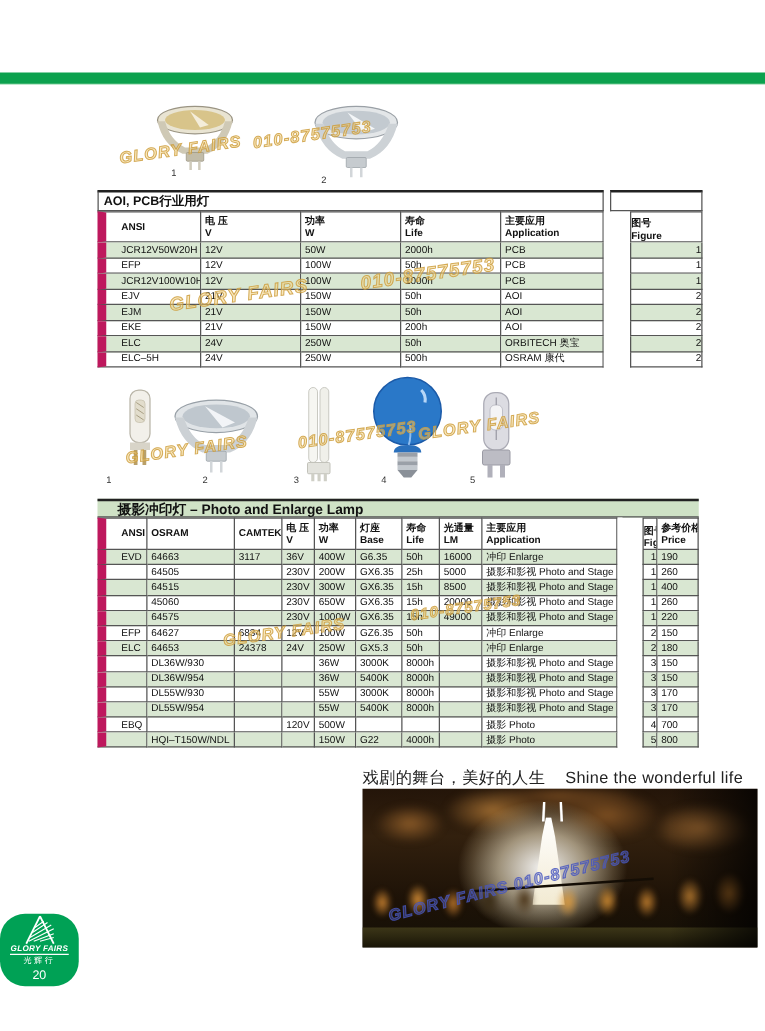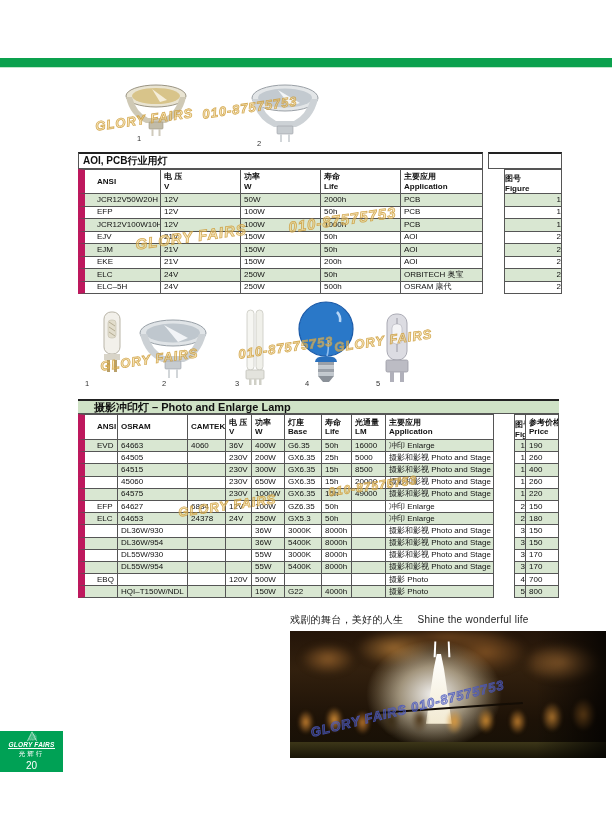--- a/index.html
+++ b/index.html
@@ -42,21 +42,21 @@
 
   
   .t2title{height:15px;background:#cfe2c6;border-top:2px solid #222;border-bottom:1px solid #555;
            display:flex;align-items:center;padding-left:16px;font-size:11px;font-weight:bold;
            box-sizing:border-box;width:481px;}
 
   
   .fnum{position:absolute;font-size:7.5px;color:#333;}
 
   
-  .caption{position:absolute;left:290px;top:613px;font-size:10px;color:#222;letter-spacing:0.3px;}
+  .caption{position:absolute;left:290px;top:613px;font-size:13px;color:#222;letter-spacing:0.3px;}
 
   
   .photo{position:absolute;left:290px;top:631px;width:316px;height:127px;overflow:hidden;
          background:linear-gradient(180deg,#241509 0%,#32200e 30%,#1d1207 70%,#151006 100%);}
   .photo .rocks{position:absolute;left:0;top:0;width:100%;height:55%;filter:blur(3px);
       background:
         radial-gradient(40px 22px at 12% 40%, #8a5a28 0%, transparent 70%),
         radial-gradient(55px 26px at 33% 25%, #9c6a30 0%, transparent 70%),
         radial-gradient(60px 30px at 62% 30%, #7d4f22 0%, transparent 70%),
         radial-gradient(55px 28px at 86% 45%, #a06a32 0%, transparent 70%),
@@ -80,22 +80,22 @@
         radial-gradient(12px 17px at 72% 64%, #b9792c 0%, transparent 75%),
         radial-gradient(14px 20px at 83% 55%, #c98634 0%, transparent 75%),
         radial-gradient(16px 22px at 93% 50%, #a96c26 0%, transparent 75%);}
   .photo .stick{position:absolute;left:28%;top:60%;width:46%;height:1.5px;background:#140d05;transform:rotate(-4deg);}
   .photo .floor{position:absolute;left:0;bottom:0;width:100%;height:13%;
       background:linear-gradient(180deg,#3c3618 0%,#191507 100%);}
   .photo .vignette{position:absolute;right:0;top:0;width:22%;height:100%;
       background:linear-gradient(270deg,rgba(0,0,0,0.75),transparent);}
 
   
-  .brand{position:absolute;left:0;top:731px;width:63px;height:41px;background:#00a155;color:#fff;
-         display:flex;flex-direction:column;align-items:center;justify-content:flex-start;}
+  .brand{position:absolute;left:0;top:731px;width:63px;height:58px;background:#00a155;color:#fff;
+         display:flex;flex-direction:column;align-items:center;justify-content:flex-start;border-radius:20px;}
   .brand .bname{font-size:6.5px;font-weight:bold;font-style:italic;letter-spacing:0.2px;
          border-bottom:1px solid #fff;line-height:7px;margin-top:-1px;}
   .brand .bcn{font-size:6.5px;line-height:9px;letter-spacing:2px;}
   .brand .bpage{font-size:10px;line-height:13px;margin-top:1px;}
 
   
   .lamp{position:absolute;}
 </style>
 </head>
 <body>
@@ -340,21 +340,21 @@
           <div>Figure</div>
         </div>
         <div class="tcell th">
           <div>参考价格</div>
           <div>Price</div>
         </div>
       </div>
       <div class="trow alt">
         <div class="tcell td">EVD</div>
         <div class="tcell td">64663</div>
-        <div class="tcell td">4060</div>
+        <div class="tcell td">3117</div>
         <div class="tcell td">36V</div>
         <div class="tcell td">400W</div>
         <div class="tcell td">G6.35</div>
         <div class="tcell td">50h</div>
         <div class="tcell td">16000</div>
         <div class="tcell td">冲印  Enlarge</div>
         <div class="tgap"></div>
         <div class="tcell td ctr">1</div>
         <div class="tcell td">190</div>
       </div>

